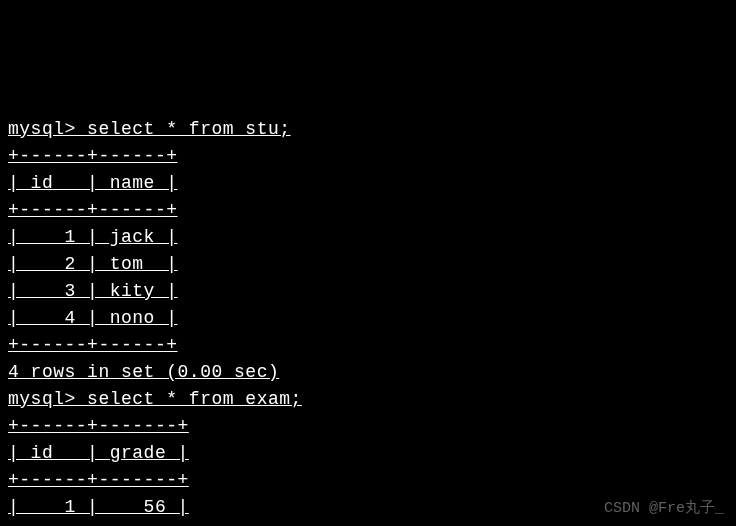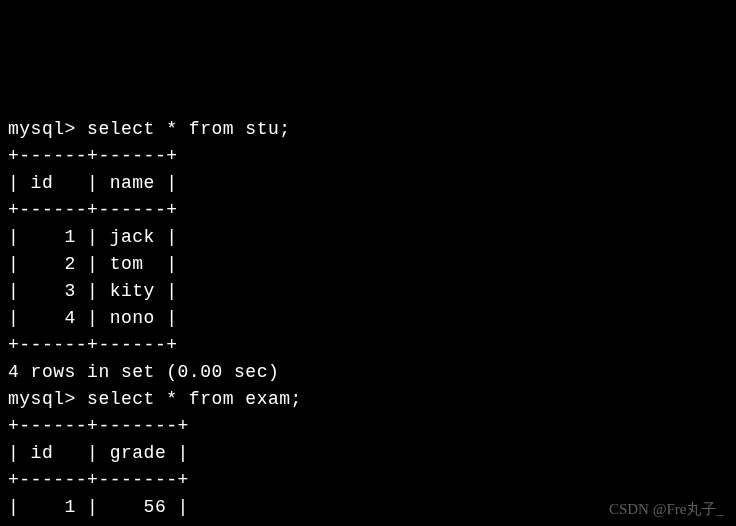--- a/index.html
+++ b/index.html
@@ -21,24 +21,24 @@
       letter-spacing: 0.5px;
     }
     .watermark {
       position: absolute;
       bottom: 6px;
       right: 12px;
       color: #888888;
       font-size: 15px;
       letter-spacing: 0;
       opacity: 0.7;
-      font-family: Liberation Serif, serif;
     }
     .terminal-line {
       display: block;
+      text-decoration: underline;
     }
   </style>
 </head>
 <body>
 
 
 
 <div id="terminal"><span class="terminal-line">mysql&gt; select * from stu;</span><span class="terminal-line">+------+------+</span><span class="terminal-line">| id   | name |</span><span class="terminal-line">+------+------+</span><span class="terminal-line">|    1 | jack |</span><span class="terminal-line">|    2 | tom  |</span><span class="terminal-line">|    3 | kity |</span><span class="terminal-line">|    4 | nono |</span><span class="terminal-line">+------+------+</span><span class="terminal-line">4 rows in set (0.00 sec)</span><span class="terminal-line"></span><span class="terminal-line">mysql&gt; select * from exam;</span><span class="terminal-line">+------+-------+</span><span class="terminal-line">| id   | grade |</span><span class="terminal-line">+------+-------+</span><span class="terminal-line">|    1 |    56 |</span><span class="terminal-line">|    2 |    76 |</span></div>
 <div class="watermark">CSDN @Fre丸子_</div>
 

